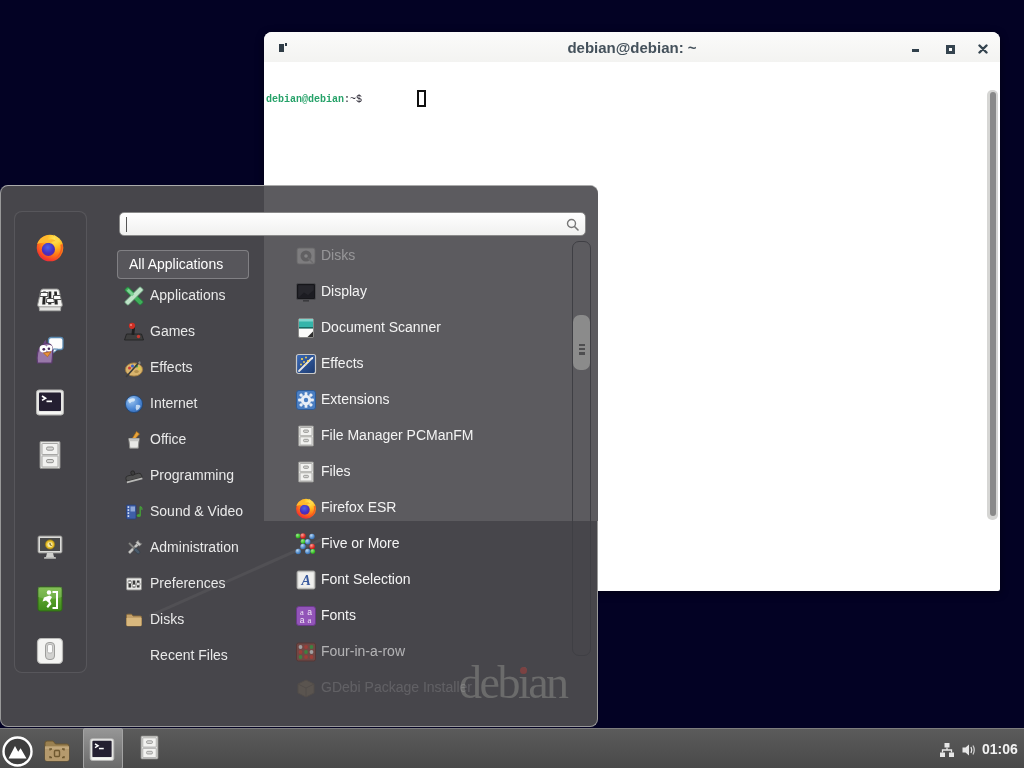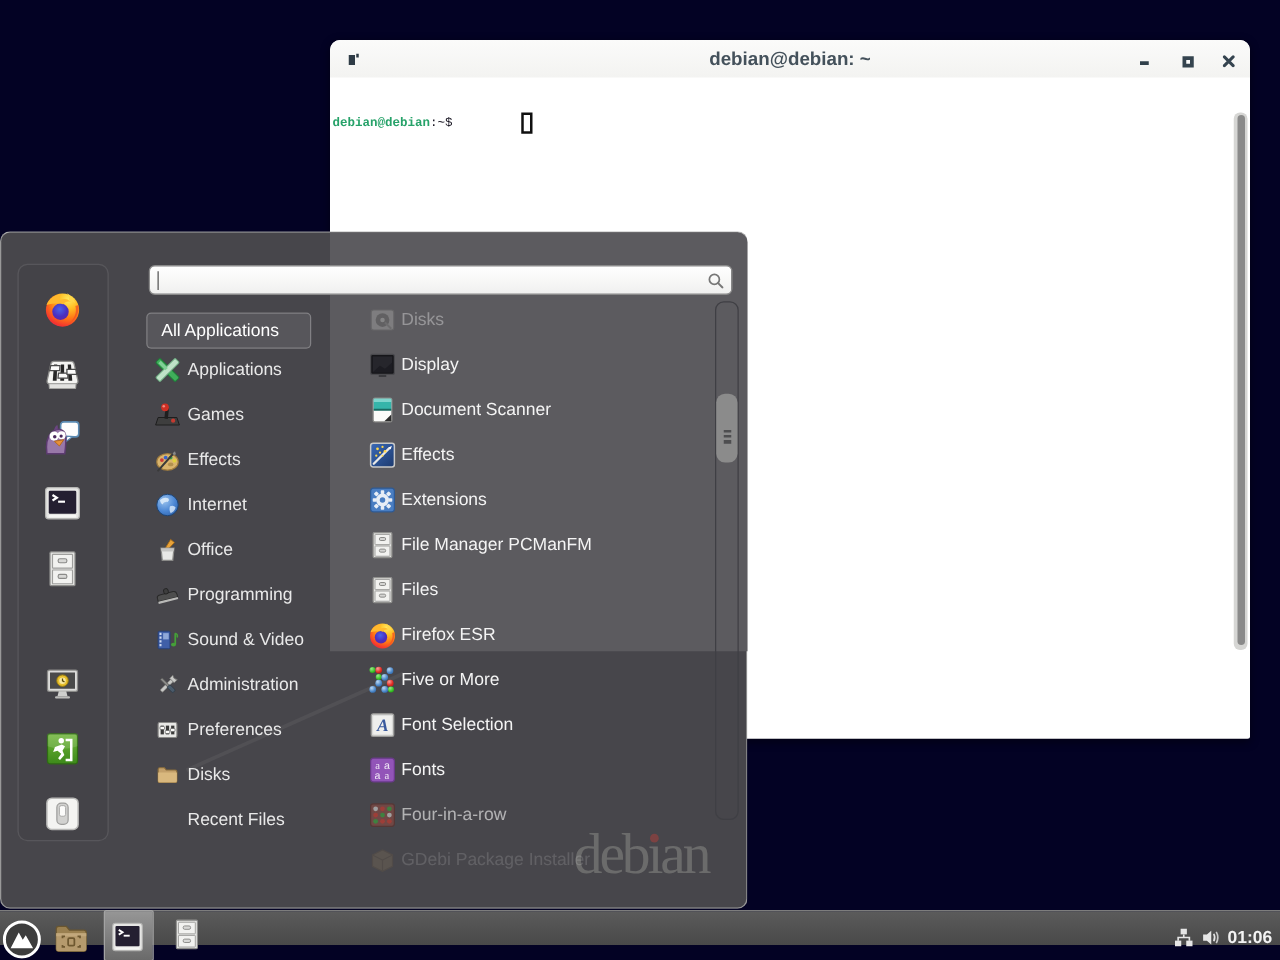--- a/index.html
+++ b/index.html
@@ -89,21 +89,21 @@
   }
   #mthumb {
     position:absolute; left:572px; top:129px; width:17px; height:55px;
     background:#8b8b8b; border-radius:7px;
   }
   #mthumb .dots { position:absolute; left:6px; top:29px; }
   #mthumb .dots div { width:5.5px; height:2.2px; background:#4e4e50; margin-bottom:2px; }
 
   
   #taskbar {
-    position:absolute; left:0; top:728px; width:1024px; height:28px;
+    position:absolute; left:0; top:728px; width:1024px; height:40px;
     background:linear-gradient(#5b5b5b,#494949);
     border-top:1px solid #7d7d7d;
   }
   #clock { position:absolute; left:982px; top:0; line-height:40px; font-size:14px; font-weight:bold; color:#f3f3f3; }
   #taskbtn {
     position:absolute; left:83px; top:-1px; width:40px; height:41px;
     background:linear-gradient(#969696,#6a6a6a); border:1px solid #a3a3a3; border-radius:2px;
   }
 </style>
 </head>

